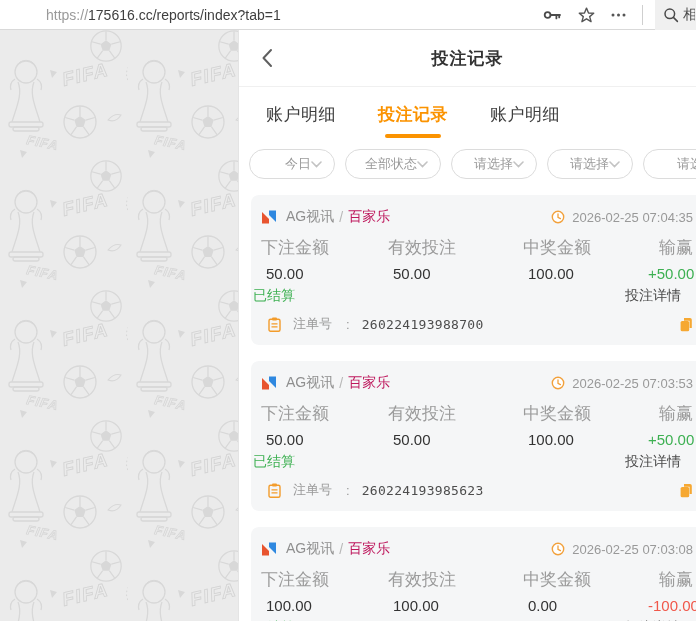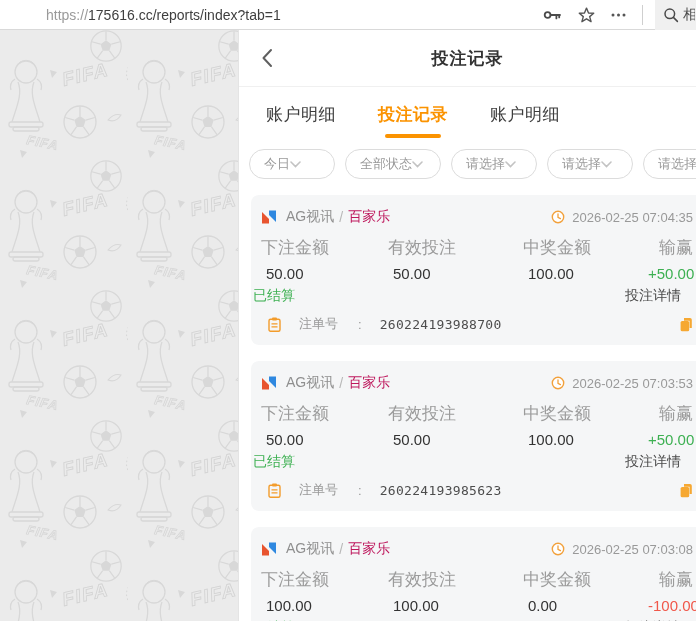--- a/index.html
+++ b/index.html
@@ -37,21 +37,21 @@
 
   .tabs { flex:none; height:54px; display:flex; align-items:stretch; gap:30px; padding:0 15px; }
   .tab { display:flex; align-items:center; font-size:17px; color:#3c3c3c;
     position:relative; cursor:pointer; letter-spacing:0.5px;margin-left:12px; }
   .tab.active { color:#fb9300; font-weight:700; }
   .tab.active::after { content:""; position:absolute; left:50%; transform:translateX(-50%);
     bottom:3px; width:56px; height:4px; border-radius:3px; background:#fb9300; }
 
   .filters { flex:none; display:flex; flex-wrap:nowrap; gap:10px; padding:8px 0 12px 10px; overflow:hidden; }
   .pill { flex:none; height:30px; border:1px solid #dcdcdc; border-radius:16px;
-    display:flex; align-items:center; justify-content:flex-start;
+    display:flex; align-items:center; justify-content:flex-end;
     padding:0 12px 0 14px; font-size:13px; color:#999; background:#fff; cursor:pointer; }
   .pill:nth-child(1){ width:86px; } .pill:nth-child(2){ width:96px; }
   .pill:nth-child(3),.pill:nth-child(4),.pill:nth-child(5){ width:86px; }
 
   .list { flex:1; padding:4px 0 0 12px; overflow:hidden; background:#fff; }
   .card { width:452px; background:#f5f6f7; border-radius:8px;
     padding:8px 10px 12px 8px; margin-bottom:16px; }
 
   .card-head { display:flex; align-items:center; gap:7px; font-size:14px; padding:4px 0 9px 0; }
   .prov-name { color:#8f8f8f; }
@@ -65,21 +65,21 @@
   .labels-row > div { font-size:17px; color:#9b9b9b; padding-left:2px; }
   .values-row { margin-top:6px; }
   .values-row > div { font-size:15px; color:#333; padding-left:7px; }
   .profit.pos { color:#3db052; }
   .profit.neg { color:#f0574a; }
 
   .status-row { display:flex; align-items:center; margin:5px 12px 0 -6px; font-size:14px; }
   .status-badge { color:#3db052; }
   .detail-link { margin-left:auto; color:#4a4a4a; cursor:pointer; }
 
-  .order-row { display:flex; align-items:center; gap:18px; margin:10px 0 0 -4px;
+  .order-row { display:flex; align-items:center; gap:12px; margin:10px 0 0 -4px;
     font-size:13px; color:#999;padding-left:13px; }
   .order-colon { margin-left:2px; }
   .order-no { color:#4d4d4d; font-family:"DejaVu Sans Mono", monospace;
     font-size:13px; letter-spacing:0.3px; }
   .order-spacer { flex:1; }
 </style>
 </head>
 <body>
 
 <div class="screen">

